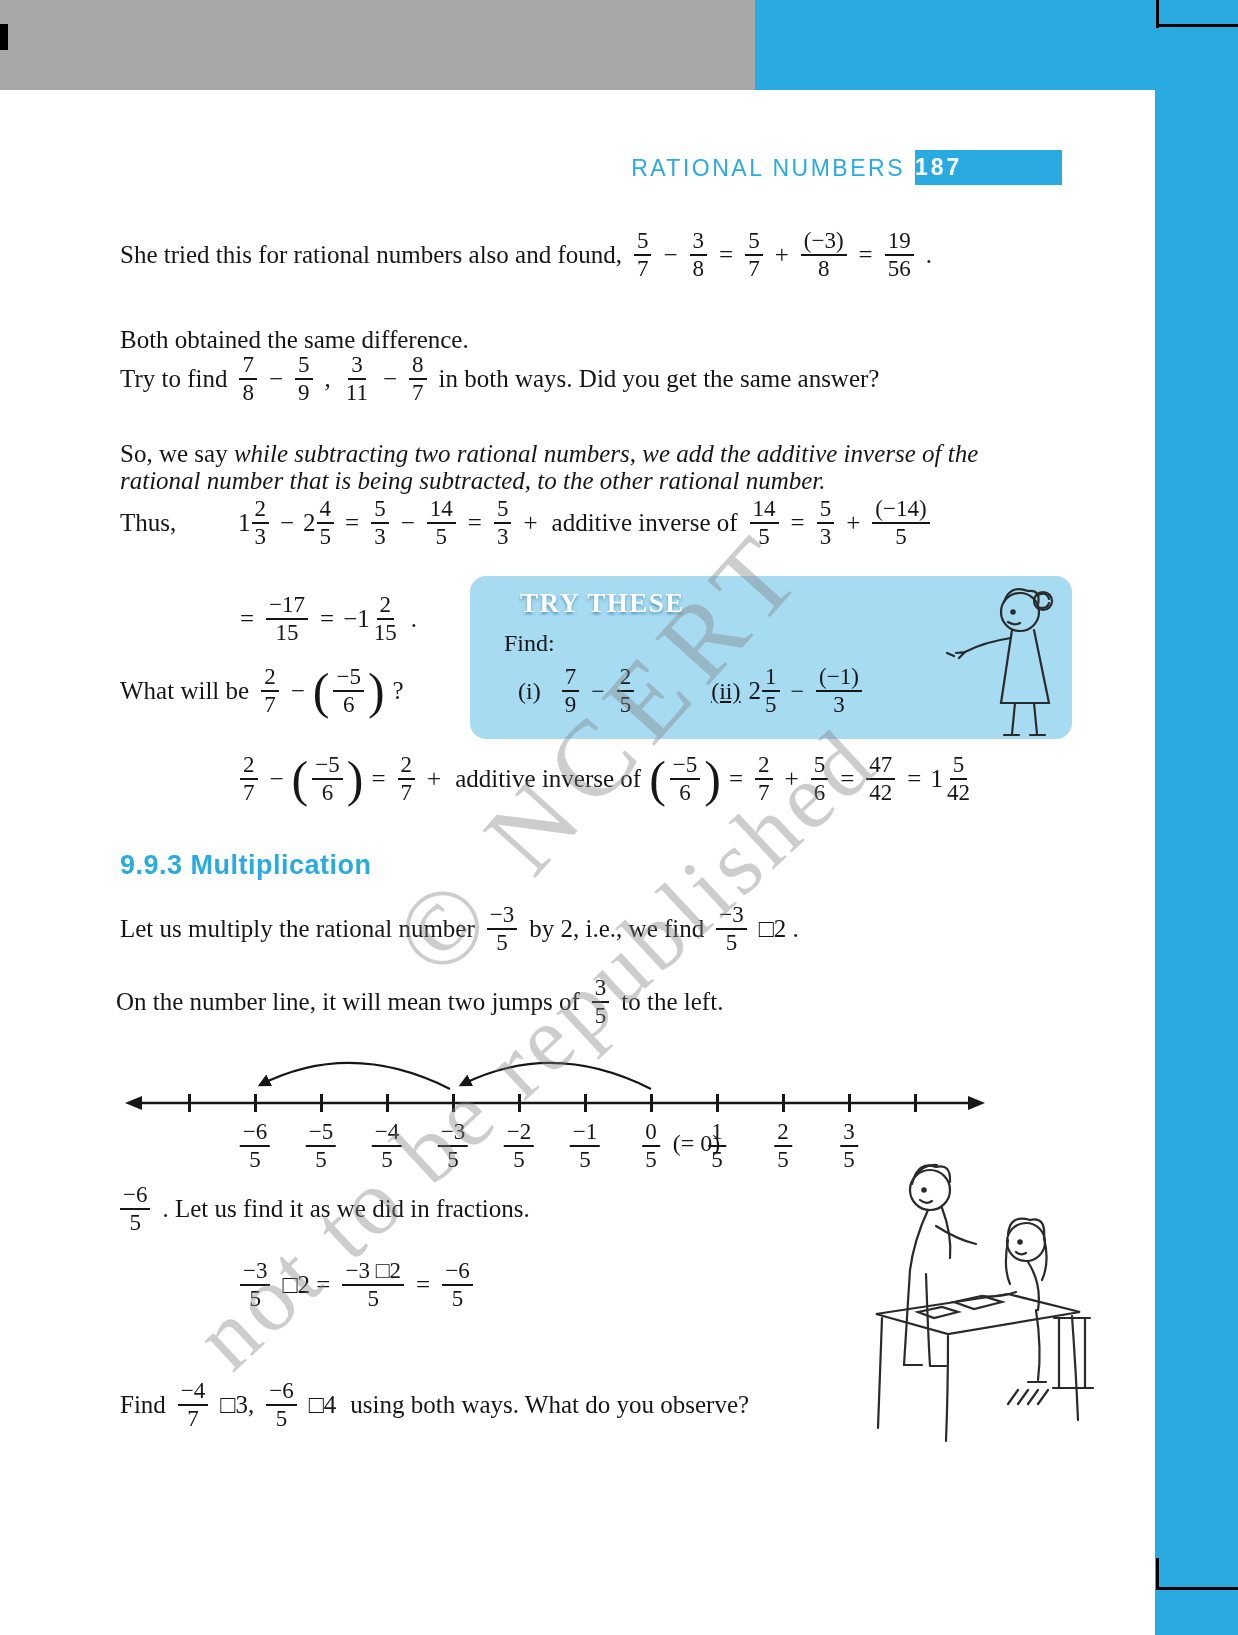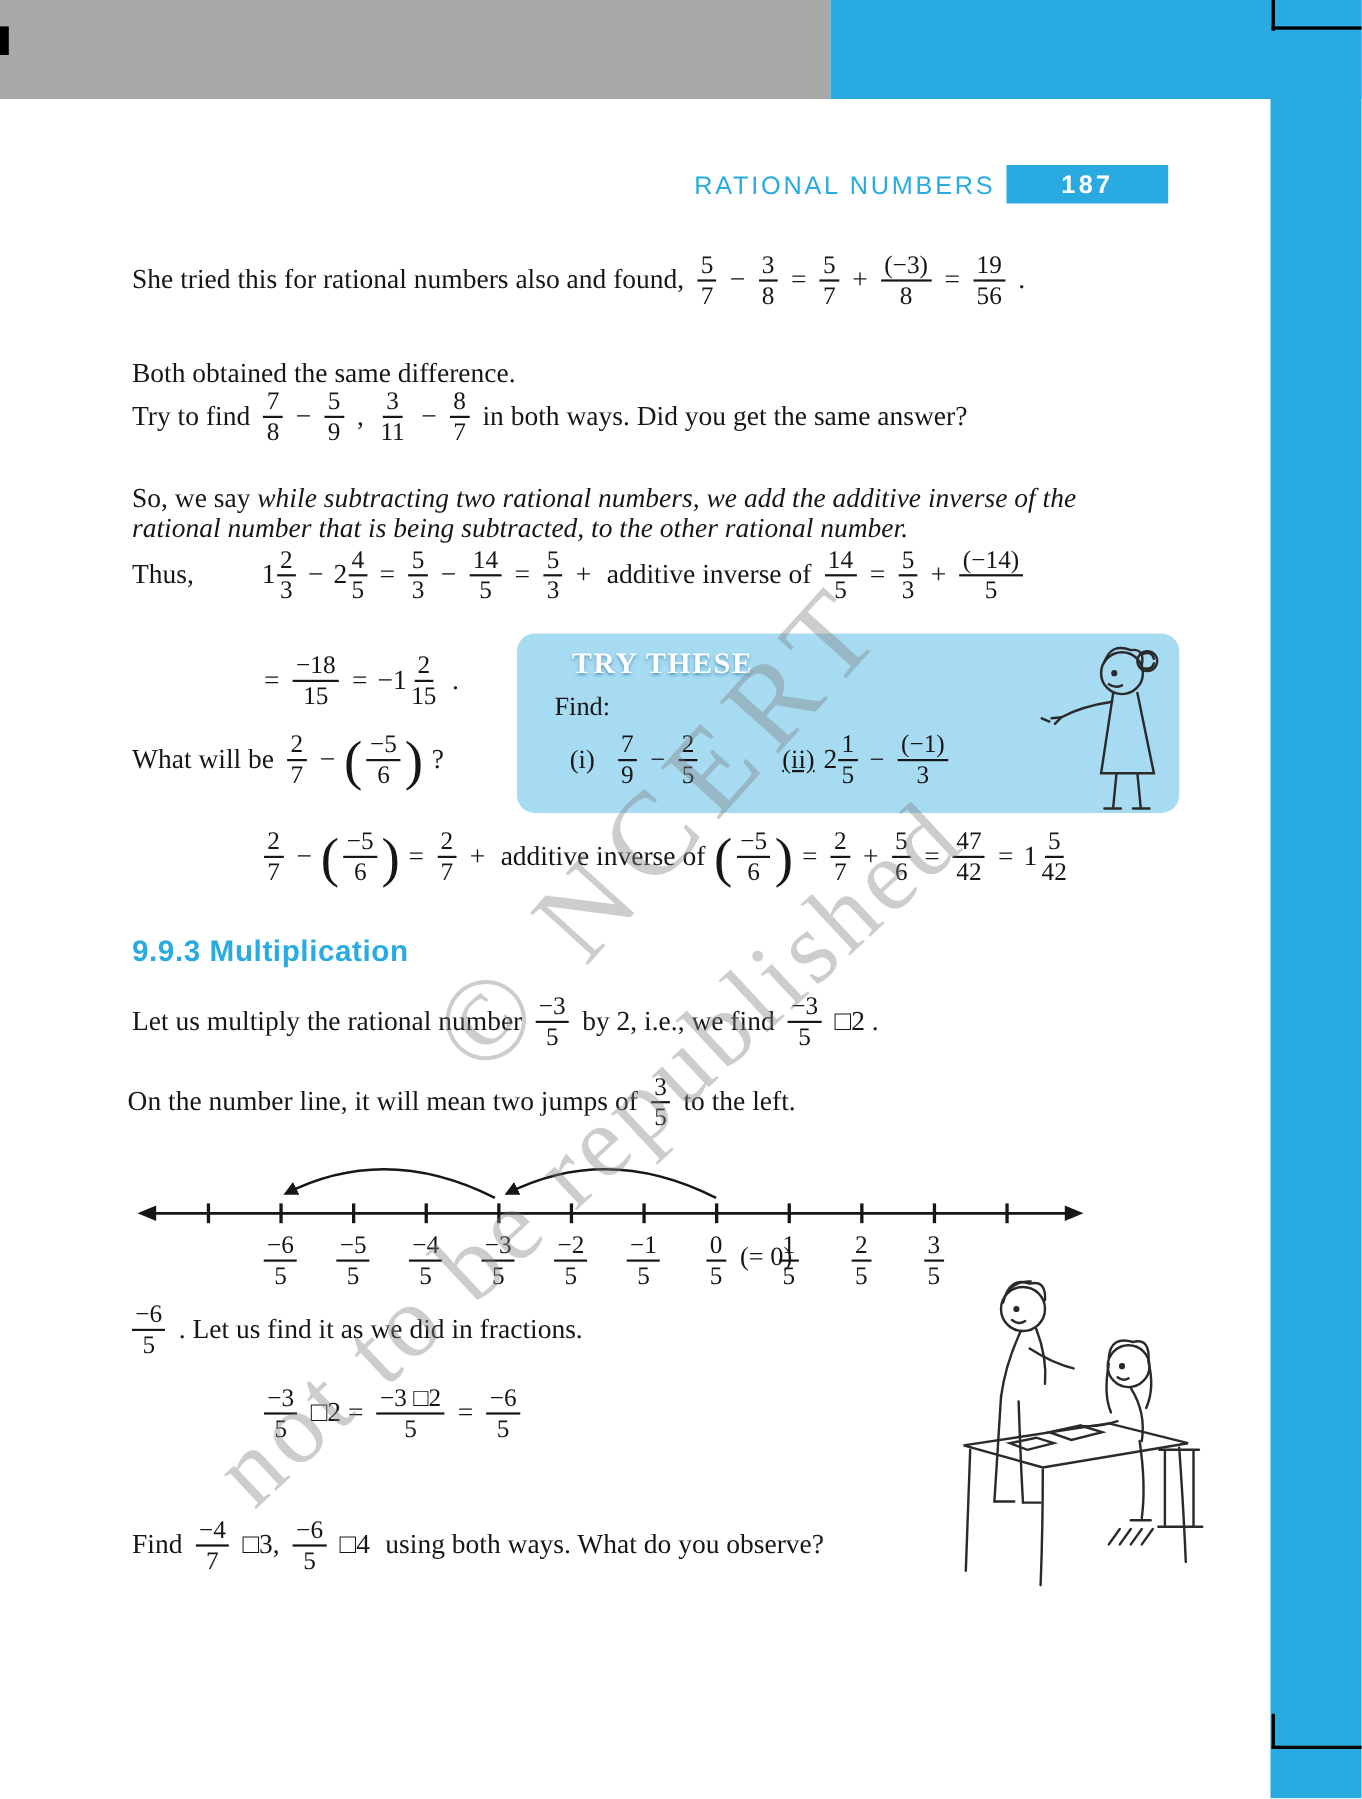--- a/index.html
+++ b/index.html
@@ -13,21 +13,21 @@
   .band-blue-right{left:1155px;top:0;width:83px;height:1635px;background:var(--accent,#29ABE2);}
   .crop{position:absolute;background:#000;}
 
   
   .hdr-title{position:absolute;left:540px;top:155px;width:365px;text-align:right;
              font-family:"Liberation Sans",sans-serif;font-size:23px;letter-spacing:2.5px;
              color:var(--accent,#29ABE2);}
   .pagenum{position:absolute;left:915px;top:150px;width:147px;height:35px;
            background:var(--accent,#29ABE2);color:#fff;font-family:"Liberation Sans",sans-serif;
            font-weight:bold;font-size:23px;letter-spacing:3px;
-           display:flex;align-items:center;justify-content:center;}
+           display:flex;align-items:center;justify-content:flex-start;}
 
   
   .mrow{position:absolute;display:flex;align-items:center;font-size:25px;white-space:nowrap;}
   .mrow>:first-child{margin-left:0;}
   .mtxt{margin:0 7px;white-space:pre;}
   .op{margin:0 7px;white-space:pre;}
   .frac{display:inline-flex;flex-direction:column;align-items:center;margin:0 5px;
         font-size:23px;line-height:1.15;text-align:center;}
   .frac .fn{border-bottom:2px solid #161616;padding:0 3px;white-space:pre;}
   .frac .fd{padding:0 3px;white-space:pre;}
@@ -196,21 +196,21 @@
         <span class="frac">
           <span class="fn">(−14)</span>
           <span class="fd">5</span>
         </span>
       </span>
   </div>
 
   <div class="mrow" style="left:240px;top:592px;">
       <span class="op">=</span>
       <span class="frac">
-        <span class="fn">−18</span>
+        <span class="fn">−17</span>
         <span class="fd">15</span>
       </span>
       <span class="op">=</span>
       <span class="mixed">
         <span class="whole">−1</span>
         <span class="frac">
           <span class="fn">2</span>
           <span class="fd">15</span>
         </span>
       </span>

